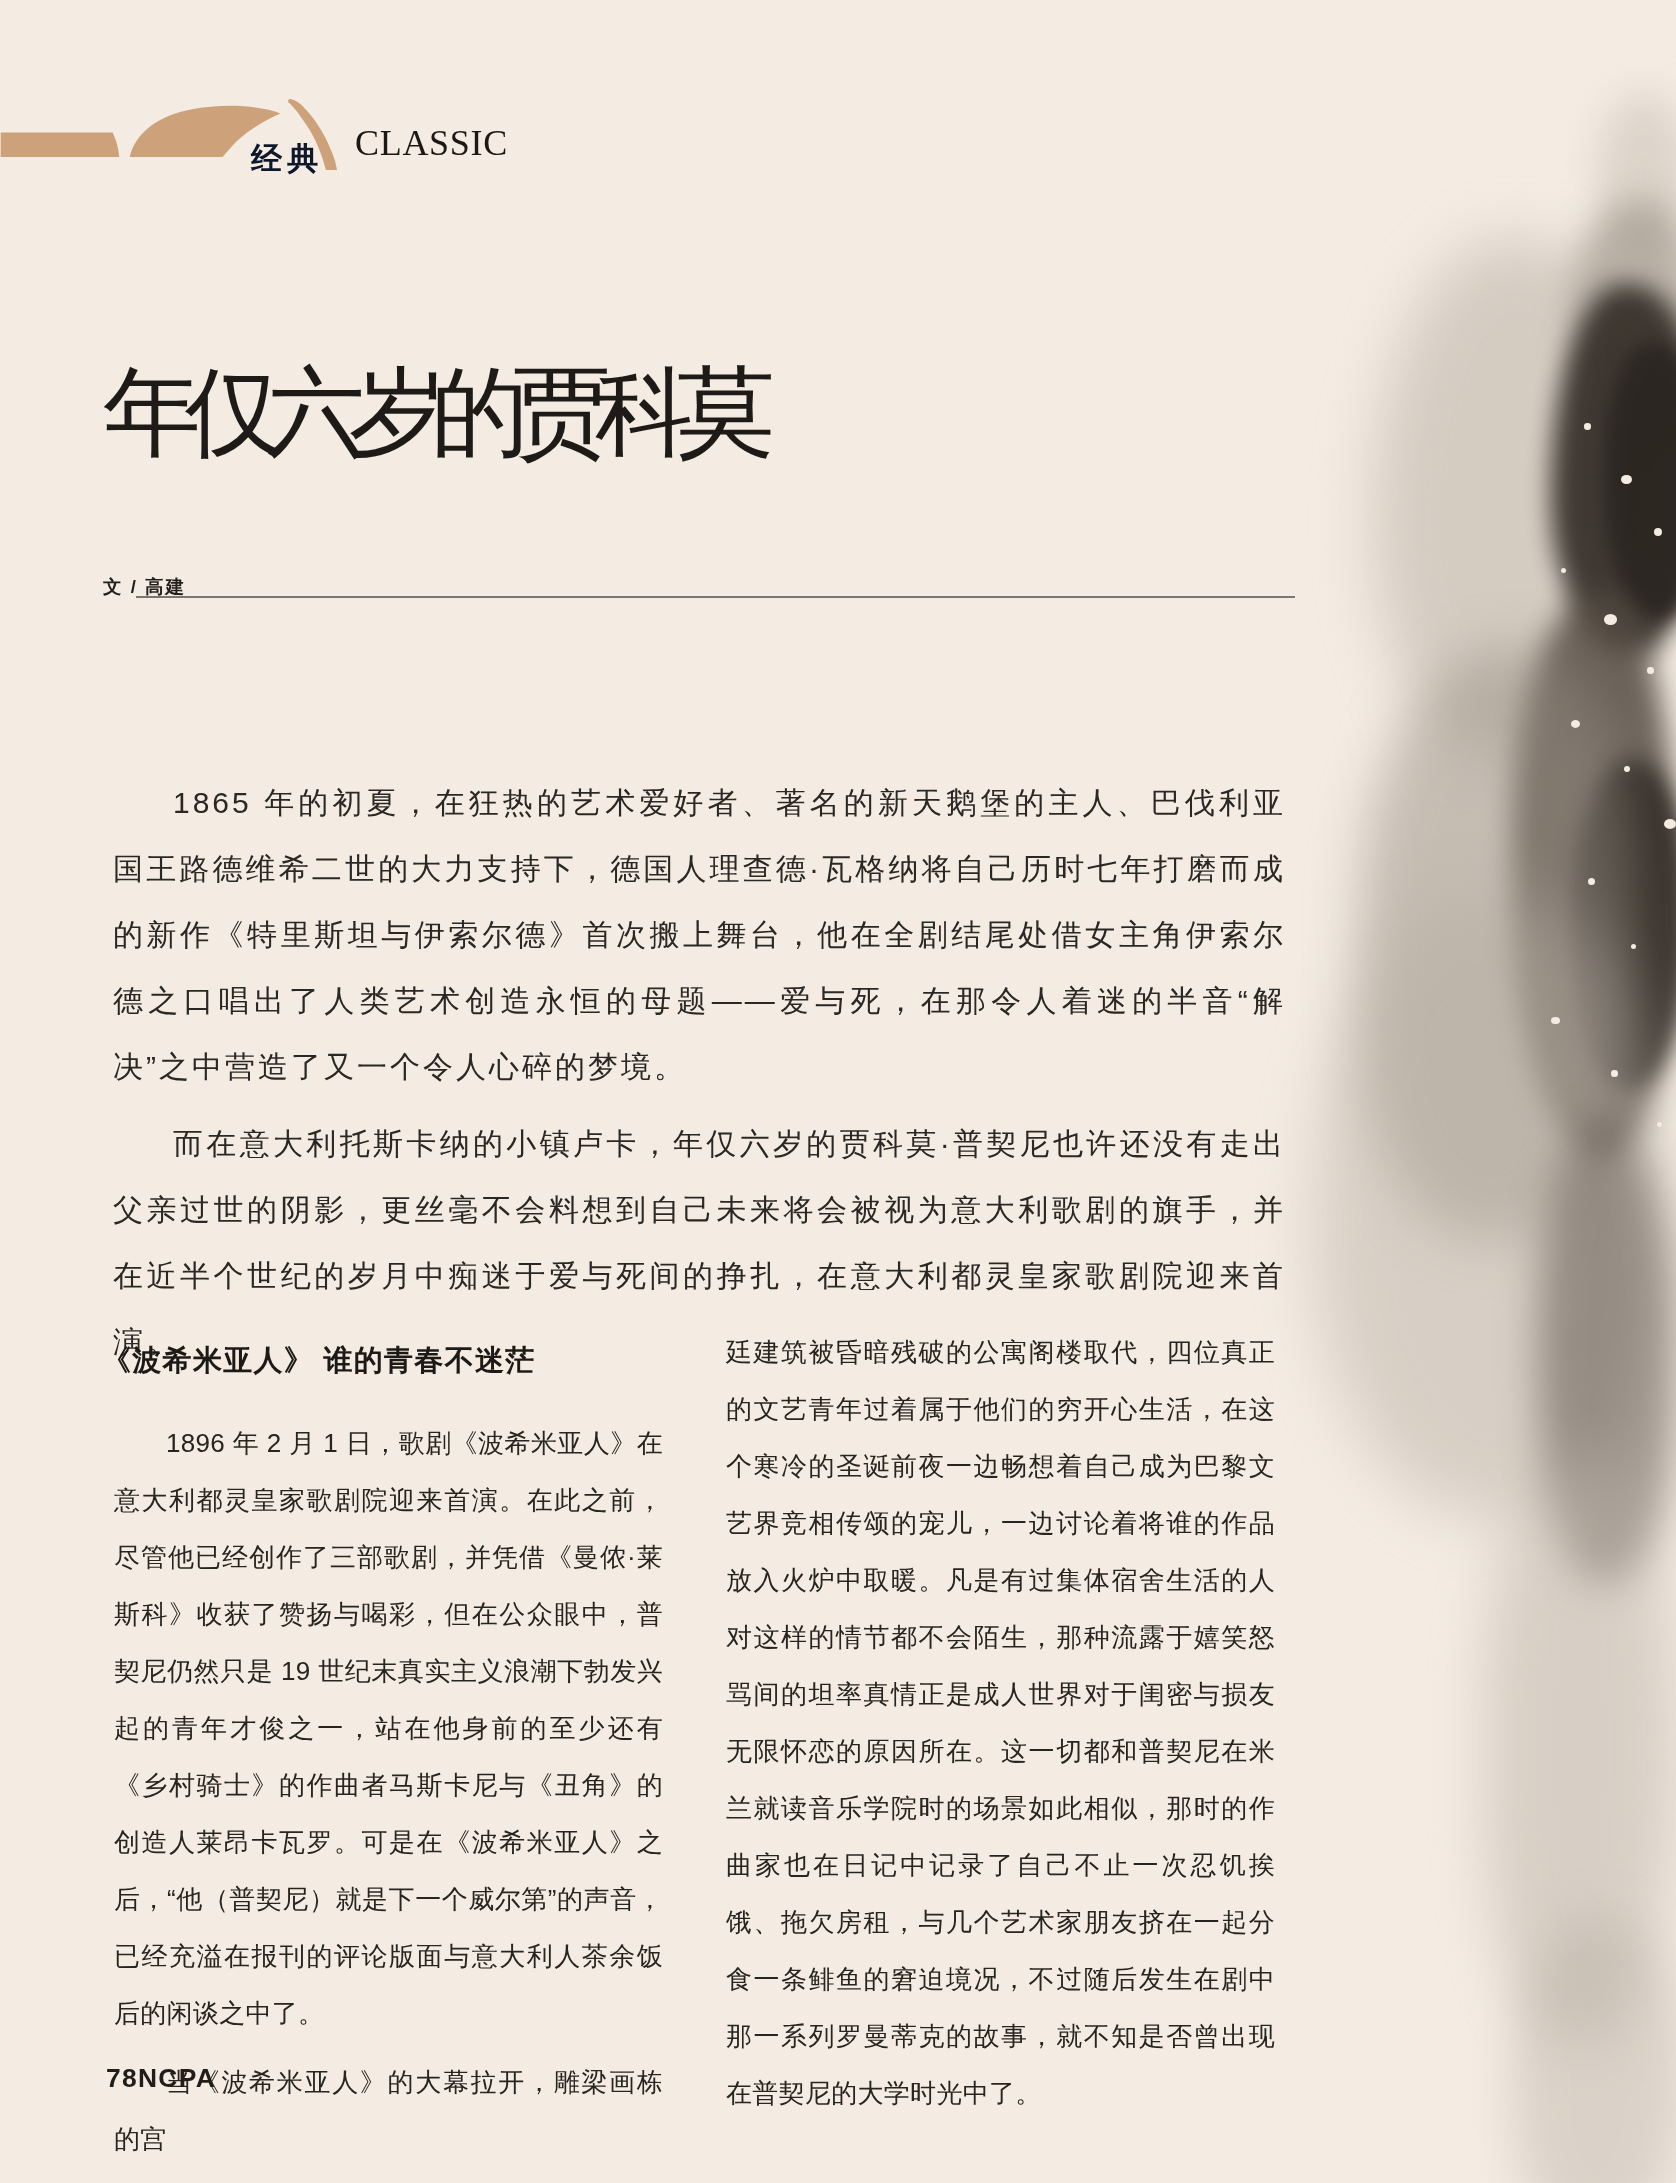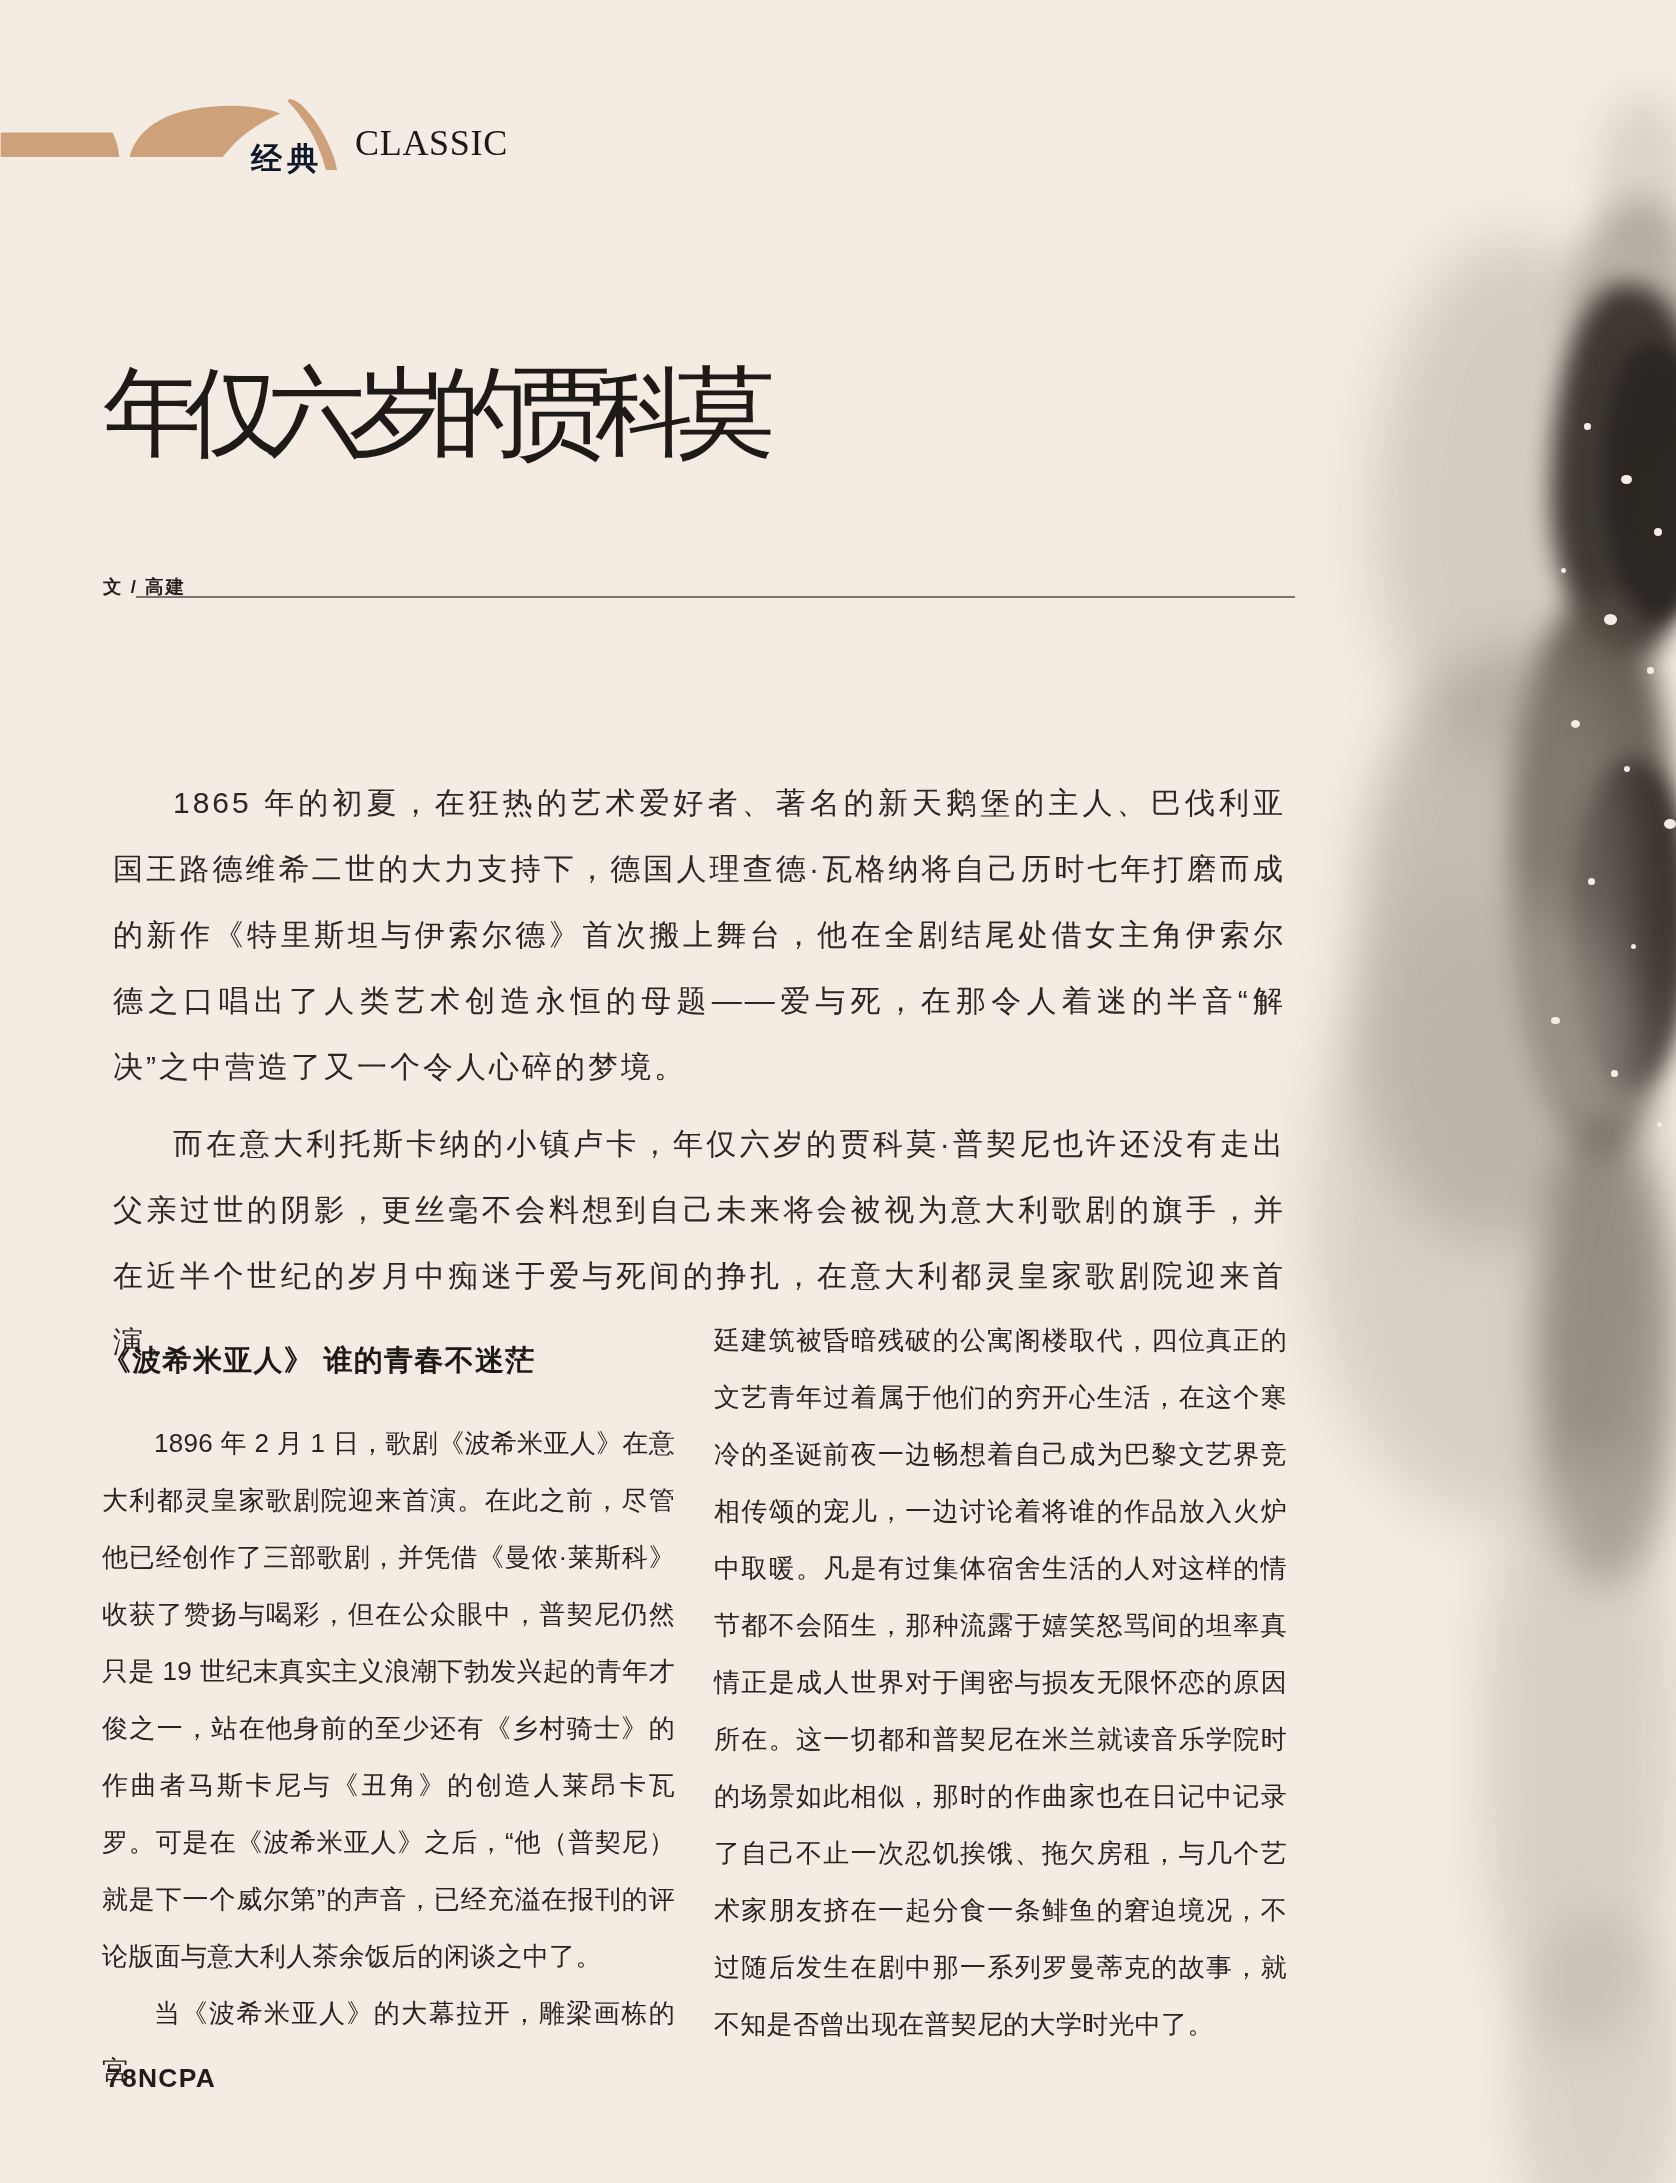--- a/index.html
+++ b/index.html
@@ -57,21 +57,21 @@
     position:absolute;width:573px;z-index:1;
     font-size:26px;line-height:57px;letter-spacing:0.3px;
     text-align:justify;color:#282420;
   }
   .col-left{left:102px;top:1331px}
   .col-right{left:714px;top:1312px}
   h2{
     margin:12px 0 38px 0;
     font-size:29px;line-height:34px;font-weight:700;letter-spacing:1.3px;color:#1d1916;
   }
-  .cpara{margin:0}
+  .cpara{margin:12px}
   footer{
     position:absolute;left:106px;top:2065px;z-index:1;
     font-size:26.4px;font-weight:700;letter-spacing:1.3px;color:#211d1a;line-height:1;
   }
   footer .mag{margin-left:0}
 </style>
 </head>
 <body>
 
 <div id="ink">

